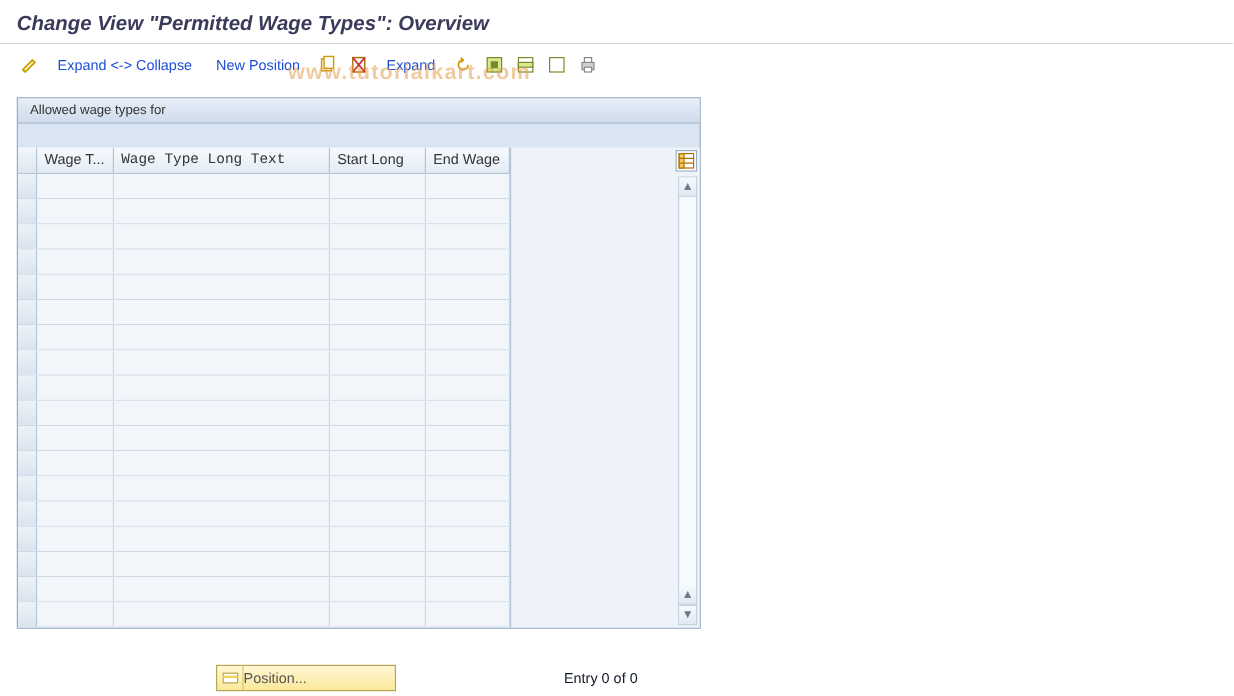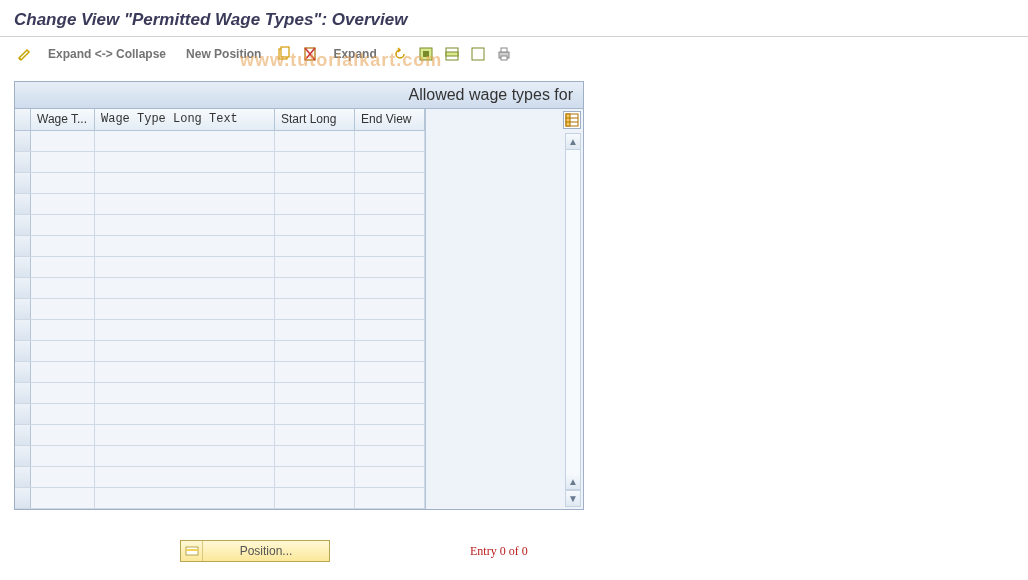--- a/index.html
+++ b/index.html
@@ -27,46 +27,45 @@
     align-items: center;
     gap: 4px;
     background: #fff;
   }
   .toolbar .tb-icon, .toolbar .tb-text {
     display: inline-flex;
     align-items: center;
     justify-content: center;
     height: 22px;
     cursor: pointer;
-    color: #737373;
-    font-weight: bold;
+    color: #1d4ed8;
   }
   .toolbar .tb-text {
     padding: 0 8px;
   }
   .toolbar .tb-icon {
     width: 22px;
   }
   .panel {
     margin: 10px 14px;
     border: 1px solid #9fb0c6;
     background: #d9e5f2;
     width: 570px;
   }
   .panel-header {
     background: linear-gradient(#e6eef7,#cfdced);
     border-bottom: 1px solid #a8b8cd;
     padding: 4px 10px;
     color: #333;
-    font-size: 16px;
-    text-align: right;
+    font-size: 11px;
   }
   .table-wrap {
     position: relative;
     display: flex;
+    margin-top: 20px;
   }
   .table-area {
     flex: 1;
     background: #eef3f9;
   }
   .thead-row {
     display: flex;
     background: linear-gradient(#f7fafd,#e3ecf5);
     border-bottom: 1px solid #b5c5d8;
     height: 22px;
@@ -159,22 +158,22 @@
     border: 1px solid #b7a552;
     display:flex;
     align-items:center;
     cursor:pointer;
     color:#555;
   }
   .position-btn .ic{
     width:22px;height:100%;display:flex;align-items:center;justify-content:center;
     border-right:1px solid #d8c97c;
   }
-  .position-btn .lbl{flex:1;text-align:center;}
-  .entry-text{color:#b91c1c;font-family:Liberation Serif, serif;}
+  .position-btn .lbl{flex:1;text-align:left;}
+  .entry-text{color:#0f172a;}
   .watermark{
     position:absolute;
     top:50px;left:240px;
     font-size:18px;
     color:rgba(230,160,80,0.55);
     font-weight:bold;
     pointer-events:none;
     letter-spacing:1px;
   }
   svg{display:block;}
@@ -242,21 +241,21 @@
 
 <div class="panel">
   <div class="panel-header">Allowed wage types for</div>
   <div class="table-wrap">
     <div class="table-area">
       <div class="thead-row">
         <div class="sel-col"></div>
         <div class="th col-w1">Wage T...</div>
         <div class="th col-w2">Wage Type Long Text</div>
         <div class="th col-w3">Start Long</div>
-        <div class="th col-w4">End View</div>
+        <div class="th col-w4">End Wage</div>
       </div>
       <div class="tbody" id="tbody">
           <div class="trow">
             <div class="sel-col"></div>
             <div class="td col-w1"></div>
             <div class="td col-w2"></div>
             <div class="td col-w3"></div>
             <div class="td col-w4"></div>
           </div>
           <div class="trow">

